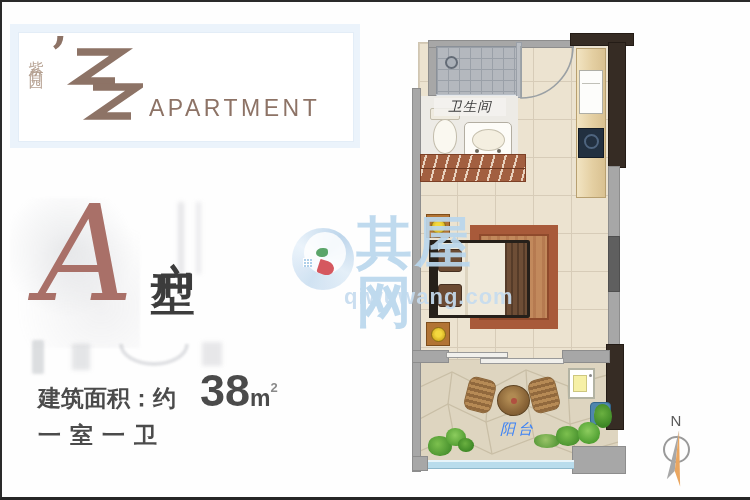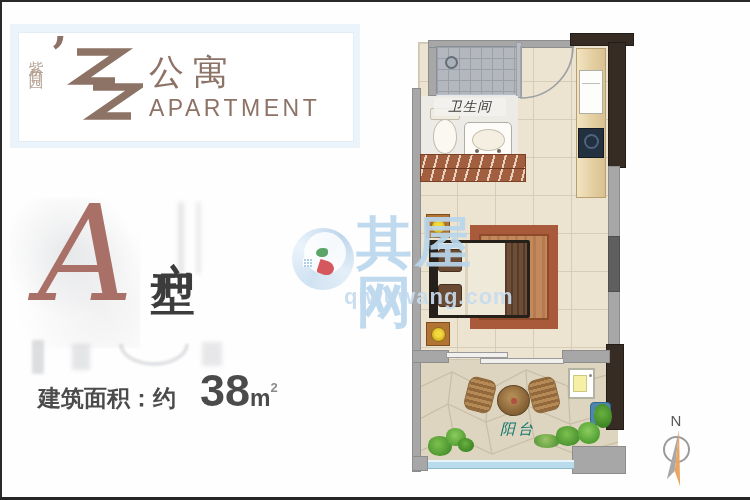--- a/index.html
+++ b/index.html
@@ -122,21 +122,21 @@
      background:radial-gradient(circle at 45% 40%, #b08a52 15%, #8a6538 60%, #6d4e28);}
   .table-flower{left:13px;top:12px;width:6px;height:6px;border-radius:50%;background:#b05040;}
   .washer{left:158px;top:336px;width:27px;height:31px;background:#ffffff;border:2px solid #b3b3a3;box-sizing:border-box;}
   .washer-tub{left:3px;top:5px;width:14px;height:17px;background:#f6f0a6;border:1px solid #cdc780;box-sizing:border-box;}
   .washer-knob{left:19px;top:4px;width:3px;height:3px;background:#888;border-radius:50%;}
   .balcony-sink{left:180px;top:370px;width:21px;height:23px;background:#4f86ac;border:1px solid #33678c;box-sizing:border-box;border-radius:4px;}
   .balcony-basin{left:3px;top:4px;width:14px;height:14px;border-radius:50%;background:#8cb8d8;}
   .balcony-drain{left:8px;top:9px;width:4px;height:4px;border-radius:50%;background:#2a5878;}
 
   .leaf{position:absolute;border-radius:46% 54% 50% 50%;}
-  .balcony-label{left:84px;top:388px;width:48px;font-size:15px;color:#0f766e;letter-spacing:3px;text-align:center;}
+  .balcony-label{left:84px;top:388px;width:48px;font-size:15px;color:#3b82f6;letter-spacing:3px;text-align:center;}
   .glass-strip{left:18px;top:428px;width:146px;height:9px;background:#b9dcec;border-top:2px solid #e8f4fa;border-bottom:1px solid #8fb8cc;box-sizing:border-box;}
 
   
   .watermark{left:290px;top:212px;width:215px;height:102px;z-index:60;opacity:.92;pointer-events:none;}
   .wm-logo{left:0;top:14px;width:62px;height:62px;border-radius:50%;
      background:conic-gradient(from 210deg at 50% 50%, #cde0f2, #eaf3fb 25%, #b9d3ea 52%, #e2eef8 75%, #cde0f2);}
   .wm-swirl{left:12px;top:4px;width:42px;height:42px;border-radius:50%;background:#ffffff;opacity:.85;}
   .wm-red{left:26px;top:33px;width:16px;height:14px;background:#d24a52;border-radius:10% 80% 80% 30%;transform:rotate(18deg);}
   .wm-green{left:24px;top:20px;width:12px;height:9px;background:#4e9e5e;border-radius:60% 40% 50% 50%;}
   .wm-grid{left:11px;top:30px;width:9px;height:9px;
@@ -159,39 +159,39 @@
   <div class="abs logo-band"></div>
   <div class="abs logo-card">
     <div class="abs brand-vertical">紫竹园</div>
     <div class="abs brand-apostrophe">’</div>
     <svg class="abs brand-mark" width="78" height="76" viewBox="0 0 78 76">
       <g stroke="#8d7366" stroke-width="7.5" fill="none">
         <path d="M12 5 H56 L14 34 H50"></path>
         <path d="M28 40 H72 L30 69 H66"></path>
       </g>
     </svg>
-    <div class="abs brand-cn">公寓</div>
     <div class="abs brand-en">APARTMENT</div>
   </div>
 
   <div class="abs ghost-a-bg"></div>
   <div class="abs ghost-streaks"></div>
   <div class="abs ghost-marks">
     <div class="abs g1"></div>
     <div class="abs g2"></div>
     <div class="abs g3"></div>
     <div class="abs g4"></div>
   </div>
 
   <div class="abs unit-letter">A</div>
   <div class="abs unit-type">户型</div>
 
   <div class="abs area-line">
     <span>建筑面积：约</span><span class="area-value">38</span><span class="area-unit">m</span><span class="area-sup">2</span>
   </div>
+  <div class="abs layout-line">一室一卫</div>
 
   <div class="abs floorplan">
     <div class="abs fp-tiles"></div>
     <div class="abs fp-balcony-floor">
       <svg width="200" height="108" viewBox="0 0 200 108" preserveAspectRatio="none">
         <g stroke="#c6bba2" stroke-width="1.3" fill="none" opacity="0.85">
           <path d="M0 28 L34 12 L70 30 L108 10 L150 26 L200 12"></path>
           <path d="M0 60 L30 44 L68 62 L110 46 L152 64 L200 50"></path>
           <path d="M0 92 L36 76 L74 94 L116 78 L158 94 L200 82"></path>
           <path d="M34 12 L30 44 M70 30 L68 62 M108 10 L110 46 M150 26 L152 64 M36 76 L30 44 M74 94 L68 62 M116 78 L110 46 M158 94 L152 64"></path>

